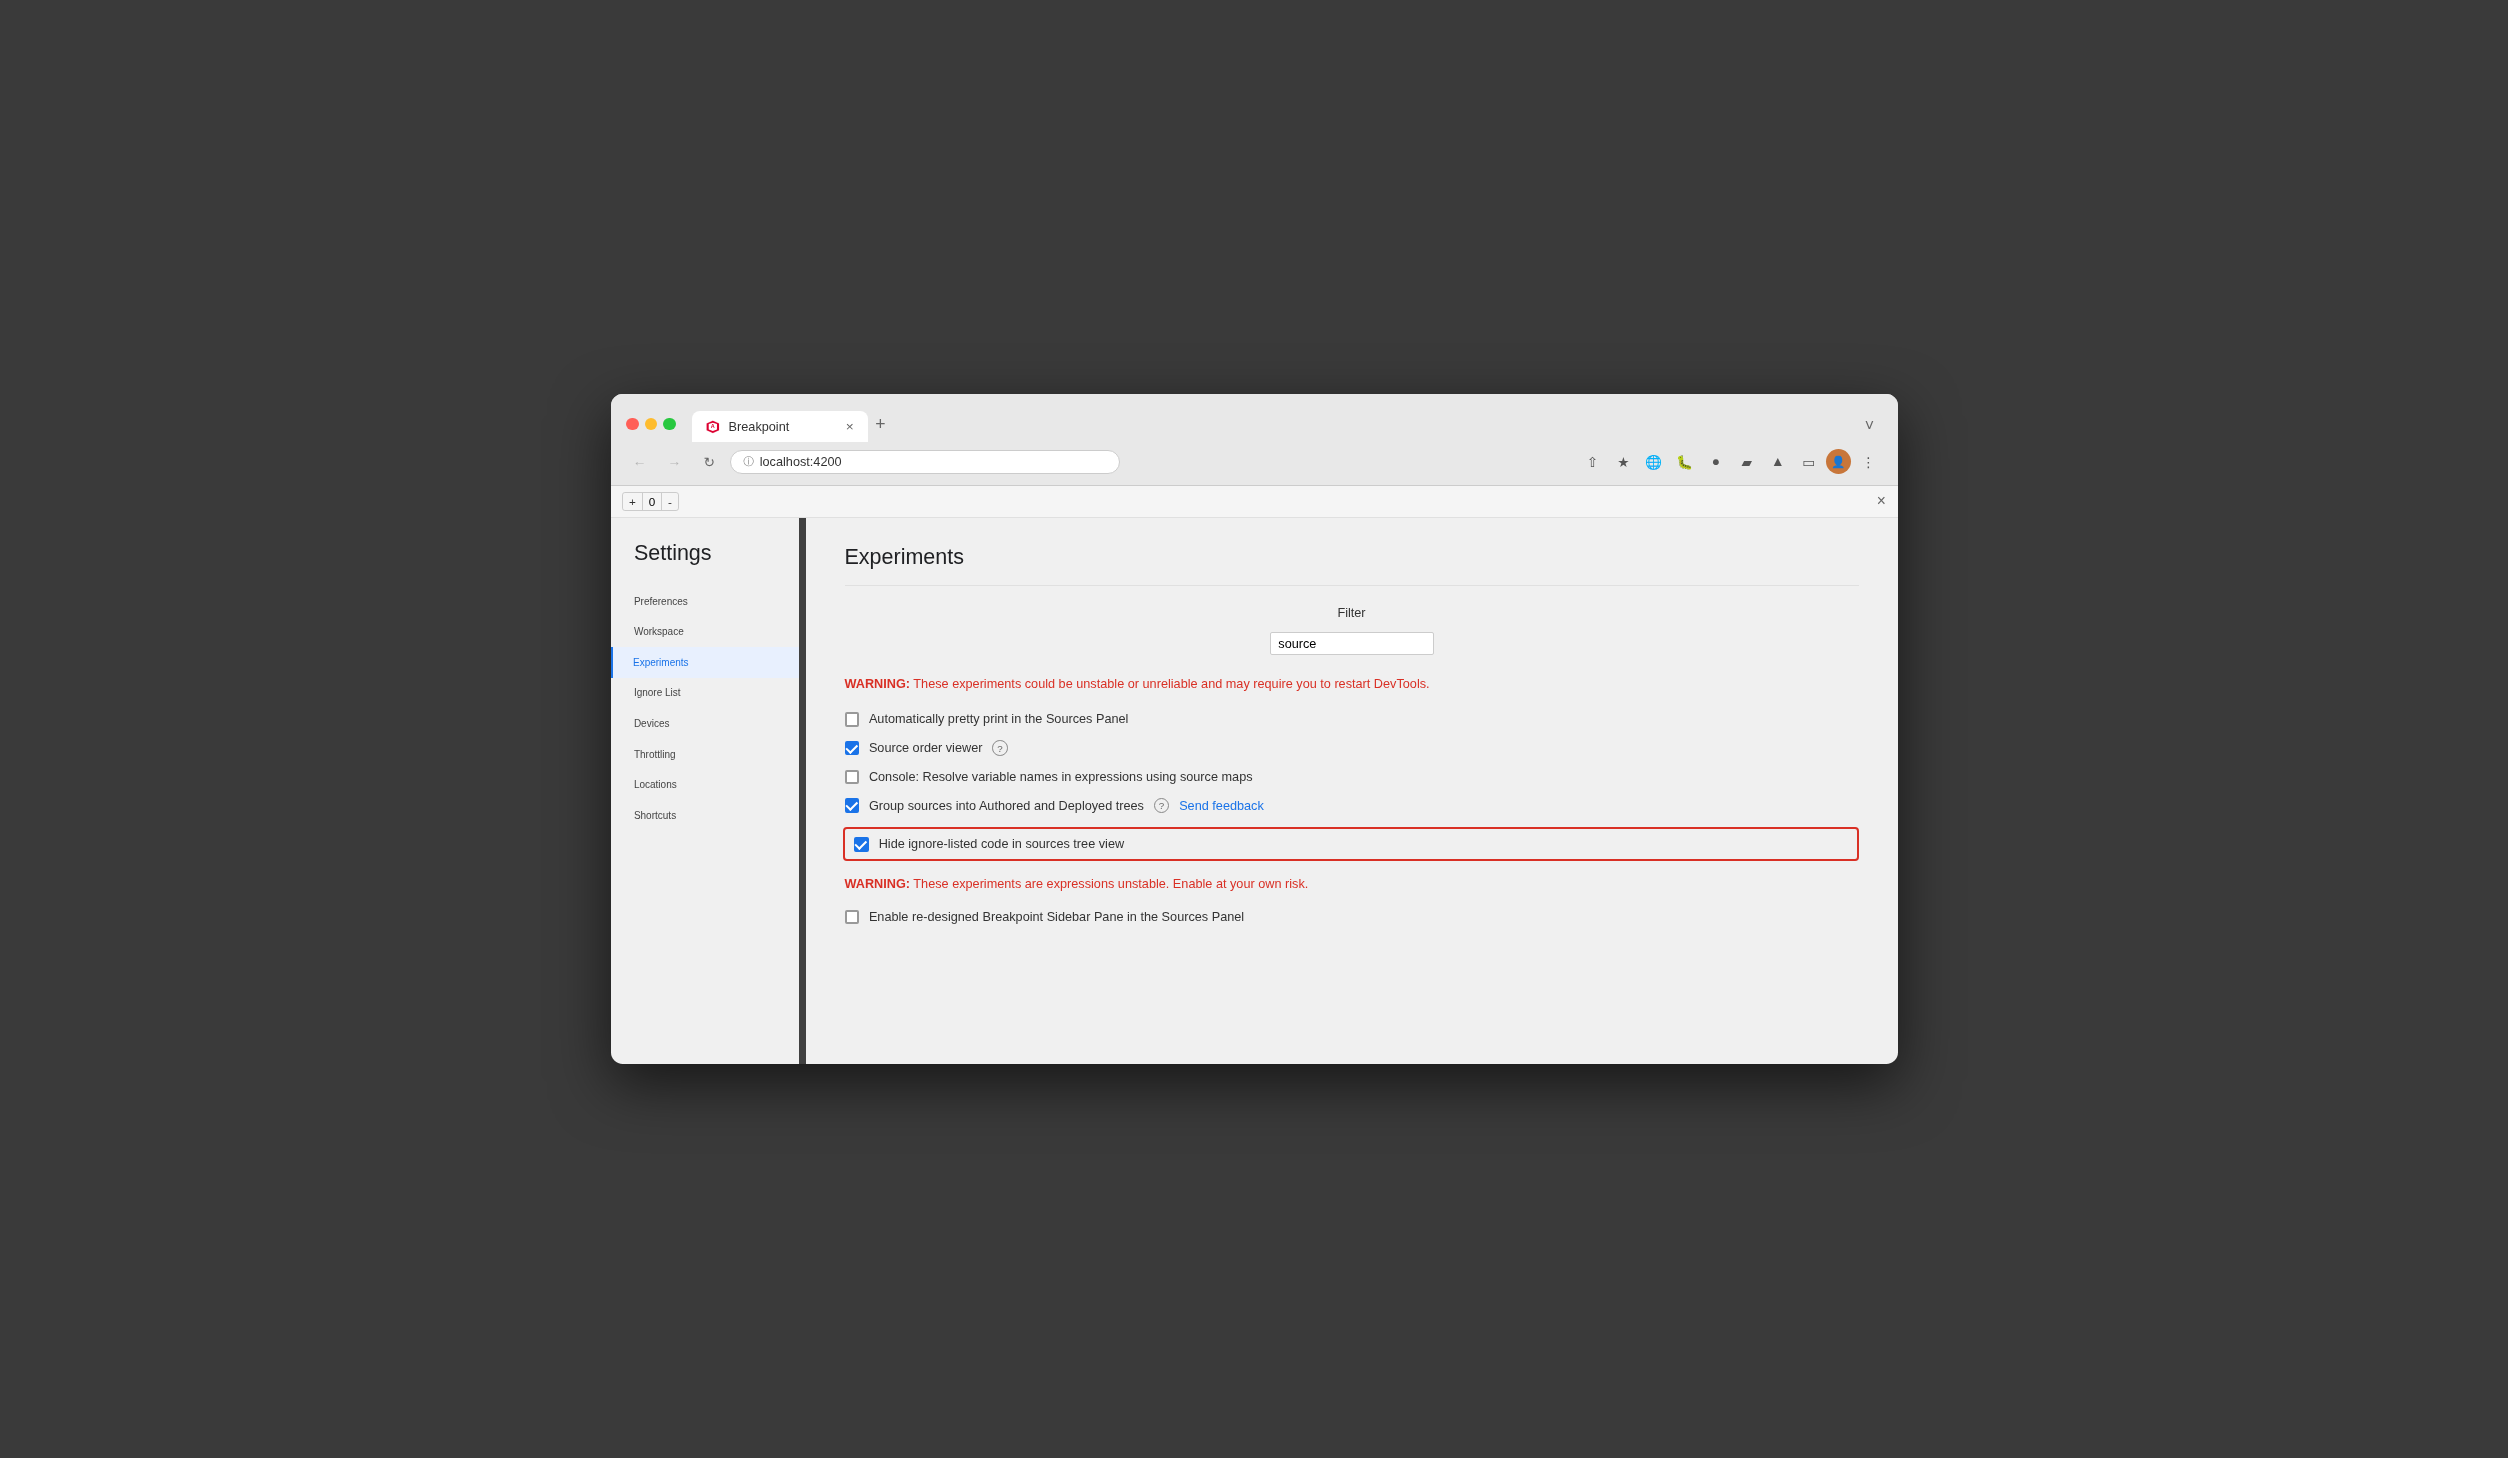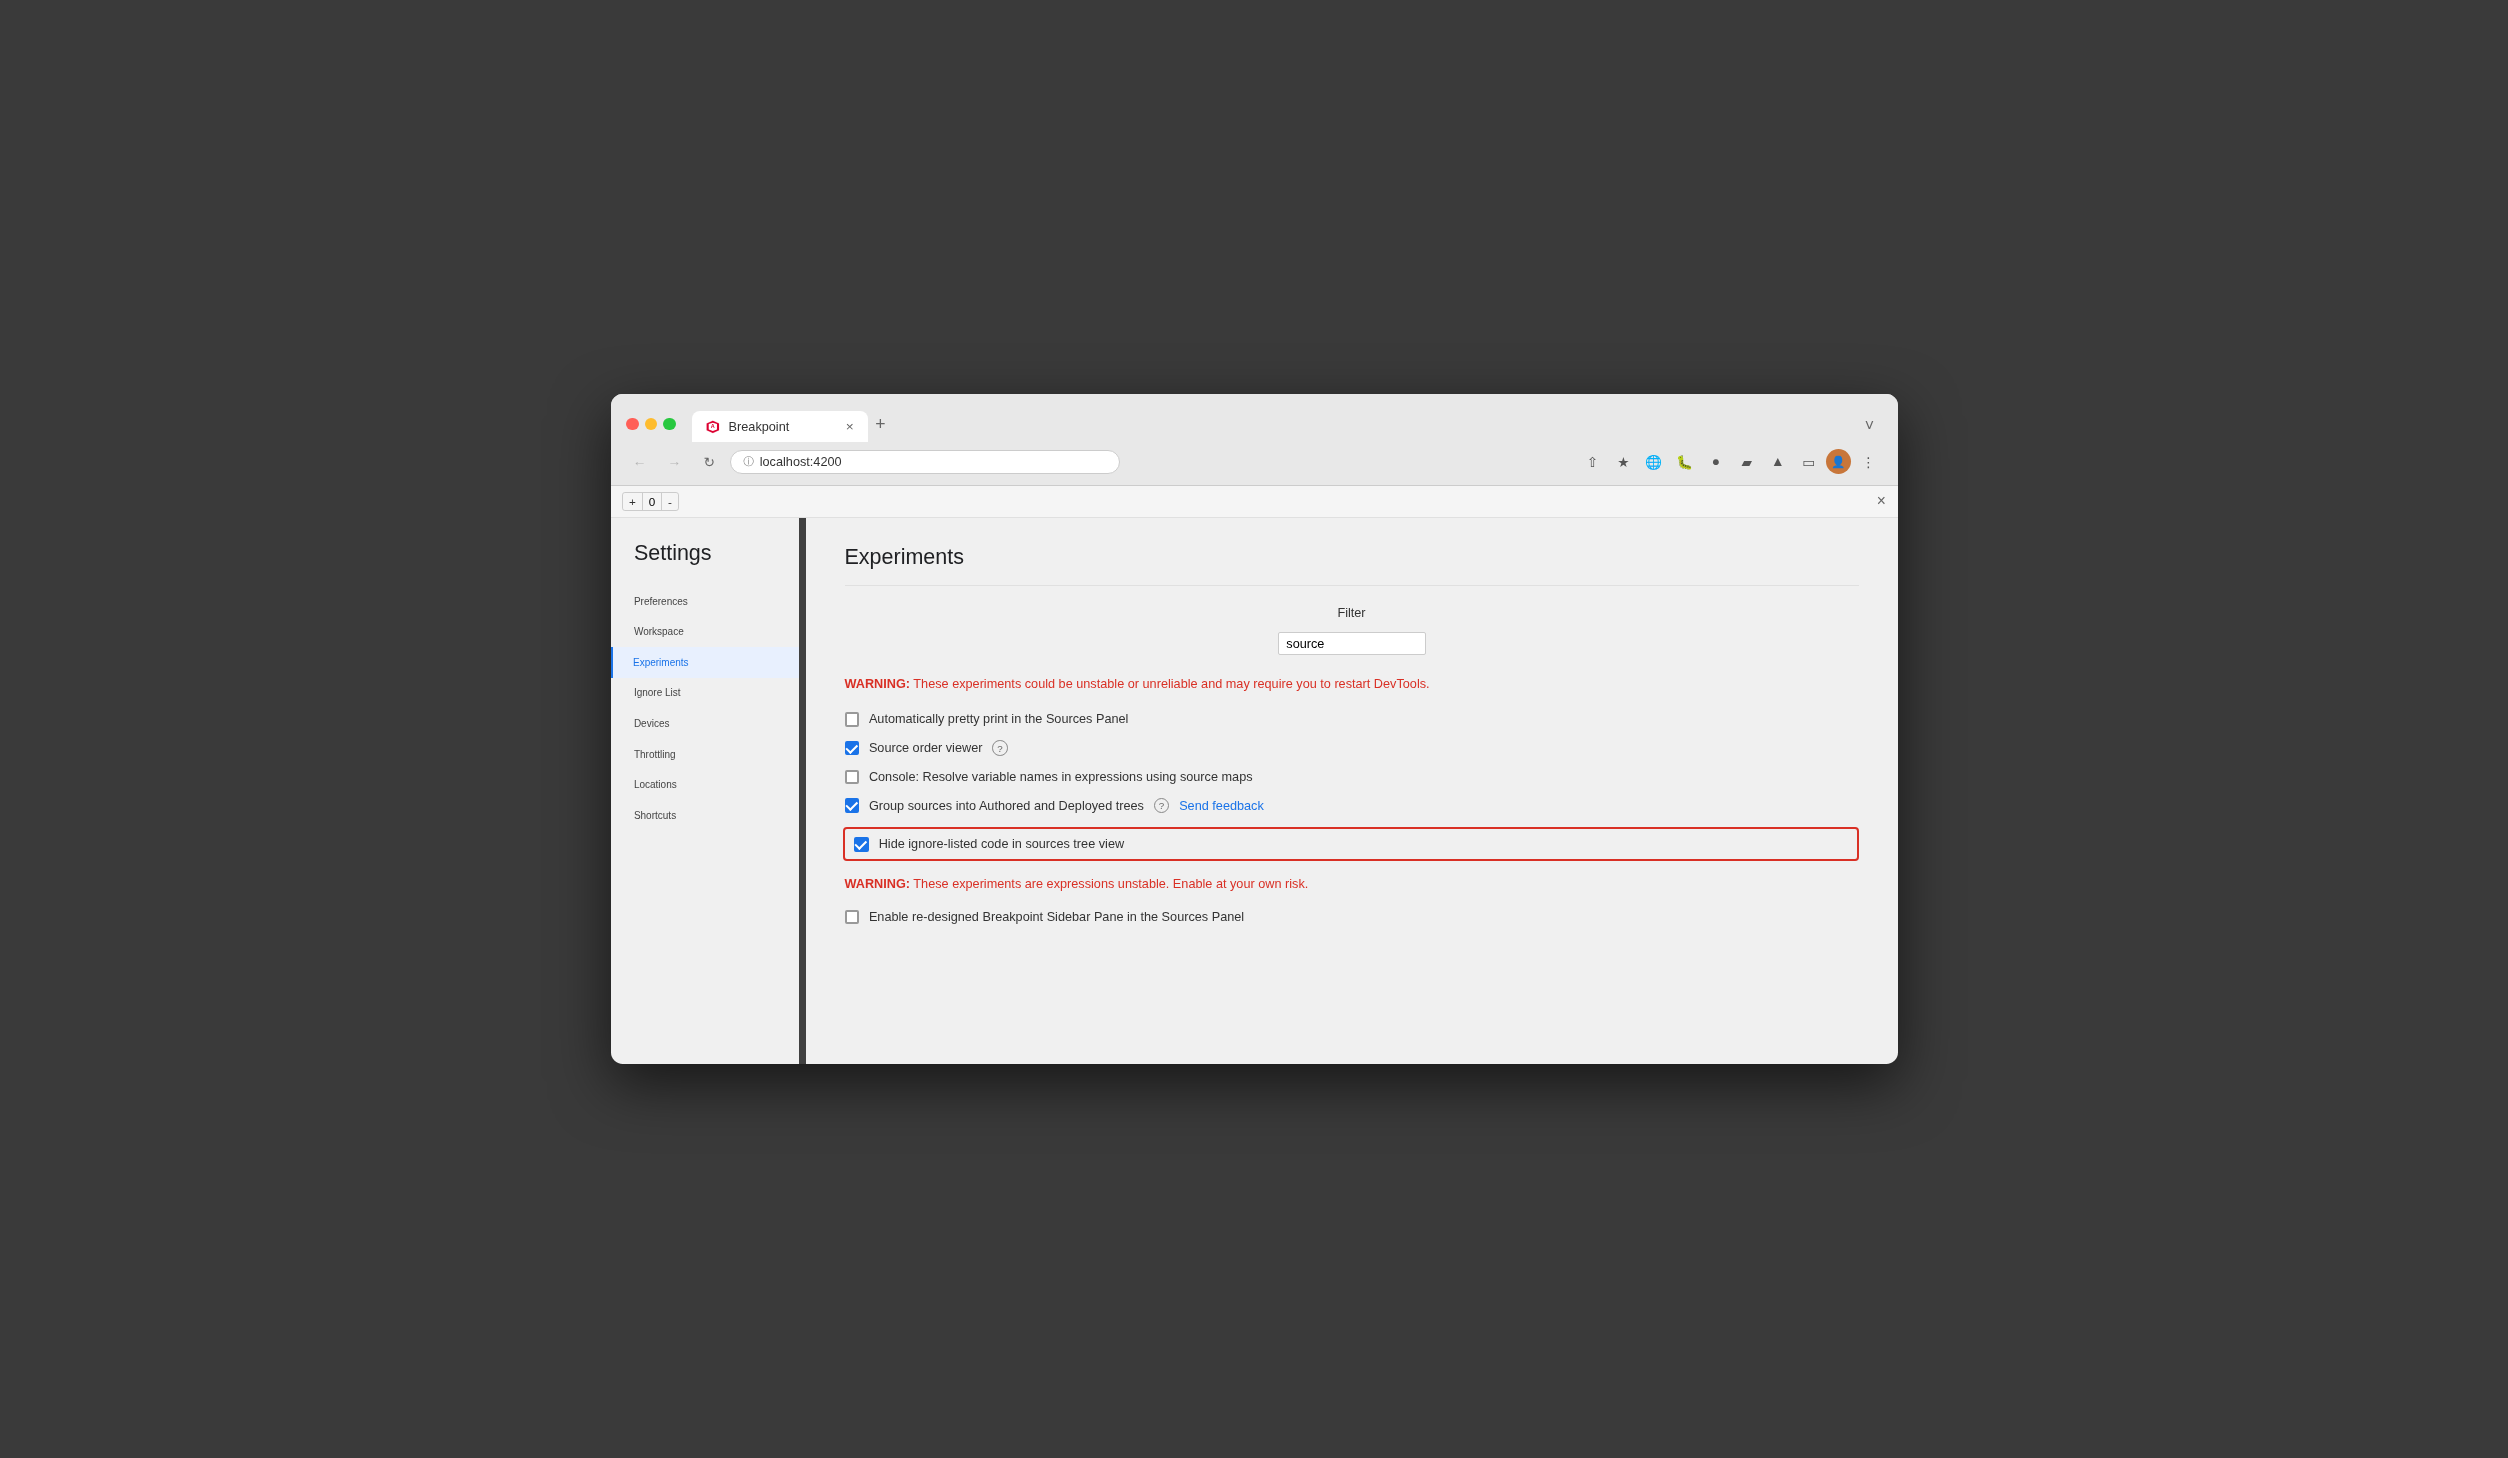--- a/index.html
+++ b/index.html
@@ -264,21 +264,21 @@
     .filter-label {
       font-size: 12.7px;
       color: #333;
     }
 
     .filter-input {
       border: 1px solid #ccc;
       border-radius: 2px;
       padding: 3.9px 7.8px;
       font-size: 12.7px;
-      width: 148px;
+      width: 164px;
       outline: none;
     }
 
     .warning-text {
       color: #d93025;
       font-size: 12.7px;
       margin-bottom: 18px;
       line-height: 1.5;
     }
 

